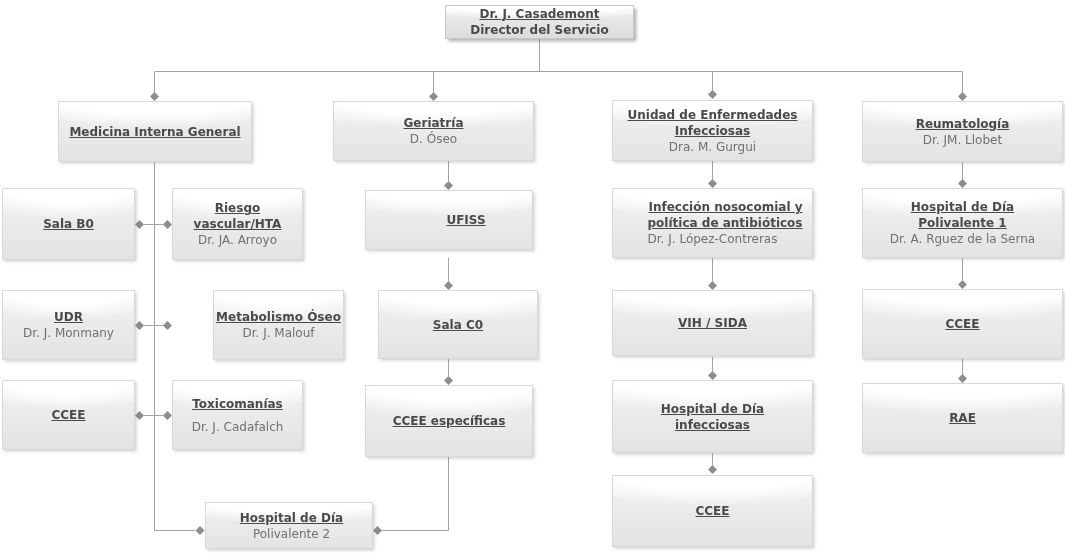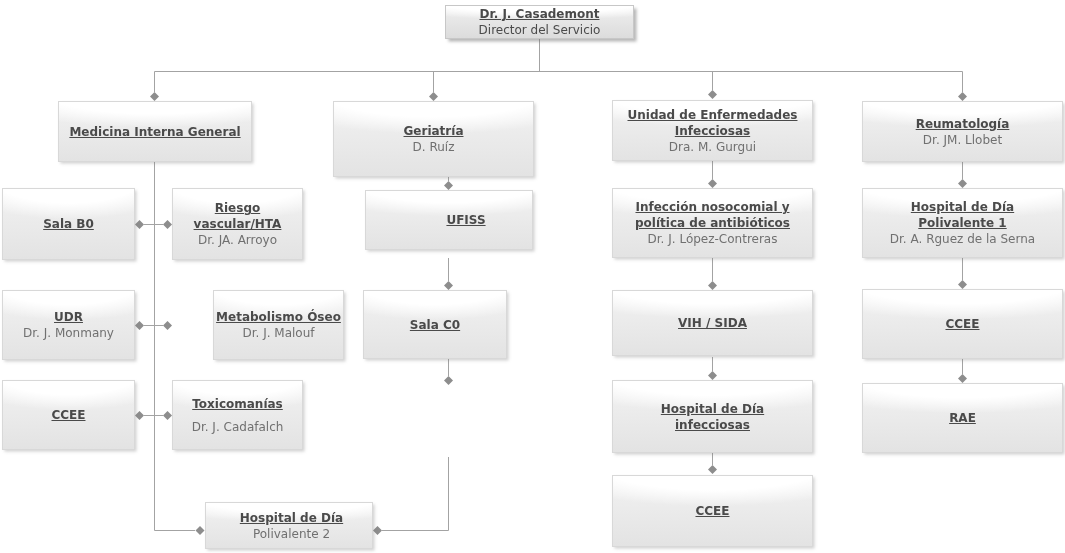--- a/index.html
+++ b/index.html
@@ -22,52 +22,52 @@
   }
   .node .t { font-weight:bold; font-size:12px; line-height:16px; color:#4a4a4a;text-decoration:underline; }
   .node .s { font-weight:normal; font-size:12px; line-height:16px; color:#707070; }
 
   .n-director { left:445px; top:5px;  width:189px; height:34px;
     border-color:#c7c7c7; box-shadow:2.5px 2.5px 3px rgba(110,110,110,.5);
     background:
       radial-gradient(ellipse 130% 85% at 50% -18%, #ffffff 45%, rgba(255,255,255,0) 72%),
       linear-gradient(180deg,#efefef 0%,#dcdcdc 100%);
   }
-  .n-director .s { font-weight:normal; color:#4a4a4a; }
+  .n-director .s { font-weight:bold; color:#4a4a4a; }
 
   .n-medicina       { left:58px;  top:101px; width:194px; height:61px; }
-  .n-geriatria      { left:333px; top:101px; width:201px; height:76px; }
+  .n-geriatria      { left:333px; top:101px; width:201px; height:60px; }
   .n-infecciosas    { left:612px; top:100px; width:201px; height:61px; }
   .n-reumatologia   { left:862px; top:101px; width:201px; height:61px; }
 
   .n-sala-b0        { left:2px;   top:188px; width:133px; height:72px; }
   .n-riesgo         { left:172px; top:188px; width:131px; height:72px; }
   .n-udr            { left:2px;   top:290px; width:133px; height:70px; }
   .n-metabolismo    { left:172px; top:290px; width:131px; height:70px;margin-left:41px; }
   .n-ccee-medicina  { left:2px;   top:380px; width:133px; height:70px; }
   .n-toxicomanias   { left:172px; top:380px; width:131px; height:70px;gap:7px; }
   .n-hosp-poliv2    { left:205px; top:502px; width:168px; height:47px;padding-left:7px; }
 
   .n-ufiss            { left:365px; top:190px; width:168px; height:60px;padding-left:36px; }
-  .n-sala-c0          { left:363px; top:290px; width:144px; height:69px; }
+  .n-sala-c0          { left:378px; top:290px; width:160px; height:69px; }
   .n-ccee-especificas { left:365px; top:385px; width:168px; height:72px; }
 
   .n-infeccion        { left:612px; top:188px; width:201px; height:70px; }
   .n-vih              { left:612px; top:290px; width:201px; height:66px; }
   .n-hosp-infecciosas { left:612px; top:380px; width:201px; height:73px; }
   .n-ccee-infecciosas { left:612px; top:475px; width:201px; height:72px; }
 
   .n-hosp-poliv1      { left:862px; top:188px; width:201px; height:70px; }
   .n-ccee-reuma       { left:862px; top:289px; width:201px; height:70px; }
   .n-rae              { left:862px; top:383px; width:201px; height:70px; }
 
   
   .n-riesgo .t            { max-width:100px; }
   .n-infecciosas .t       { max-width:175px; }
-  .n-infeccion .t         { max-width:180px; }
+  .n-infeccion .t         { max-width:180px;text-align:right; }
   .n-hosp-infecciosas .t  { max-width:145px; }
   .n-hosp-poliv1 .t       { max-width:165px; }
 </style>
 </head>
 <body>
 
 <div id="canvas">
 
   <svg id="wires" viewBox="0 0 1065 553" xmlns="http://www.w3.org/2000/svg">
     <defs>
@@ -127,21 +127,21 @@
     <div class="t">Dr. J. Casademont</div>
     <div class="s">Director del Servicio</div>
   </div>
 
   <div class="node n-medicina">
     <div class="t">Medicina Interna General</div>
   </div>
 
   <div class="node n-geriatria">
     <div class="t">Geriatría</div>
-    <div class="s">D. Ruíz</div>
+    <div class="s">D. Óseo</div>
   </div>
 
   <div class="node n-infecciosas">
     <div class="t">Unidad de Enfermedades Infecciosas</div>
     <div class="s">Dra. M. Gurgui</div>
   </div>
 
   <div class="node n-reumatologia">
     <div class="t">Reumatología</div>
     <div class="s">Dr. JM. Llobet</div>
@@ -181,20 +181,23 @@
   </div>
 
   <div class="node n-ufiss">
     <div class="t">UFISS</div>
   </div>
 
   <div class="node n-sala-c0">
     <div class="t">Sala C0</div>
   </div>
 
+  <div class="node n-ccee-especificas">
+    <div class="t">CCEE específicas</div>
+  </div>
 
   <div class="node n-infeccion">
     <div class="t">Infección nosocomial y política de antibióticos</div>
     <div class="s">Dr. J. López-Contreras</div>
   </div>
 
   <div class="node n-vih">
     <div class="t">VIH / SIDA</div>
   </div>
 

